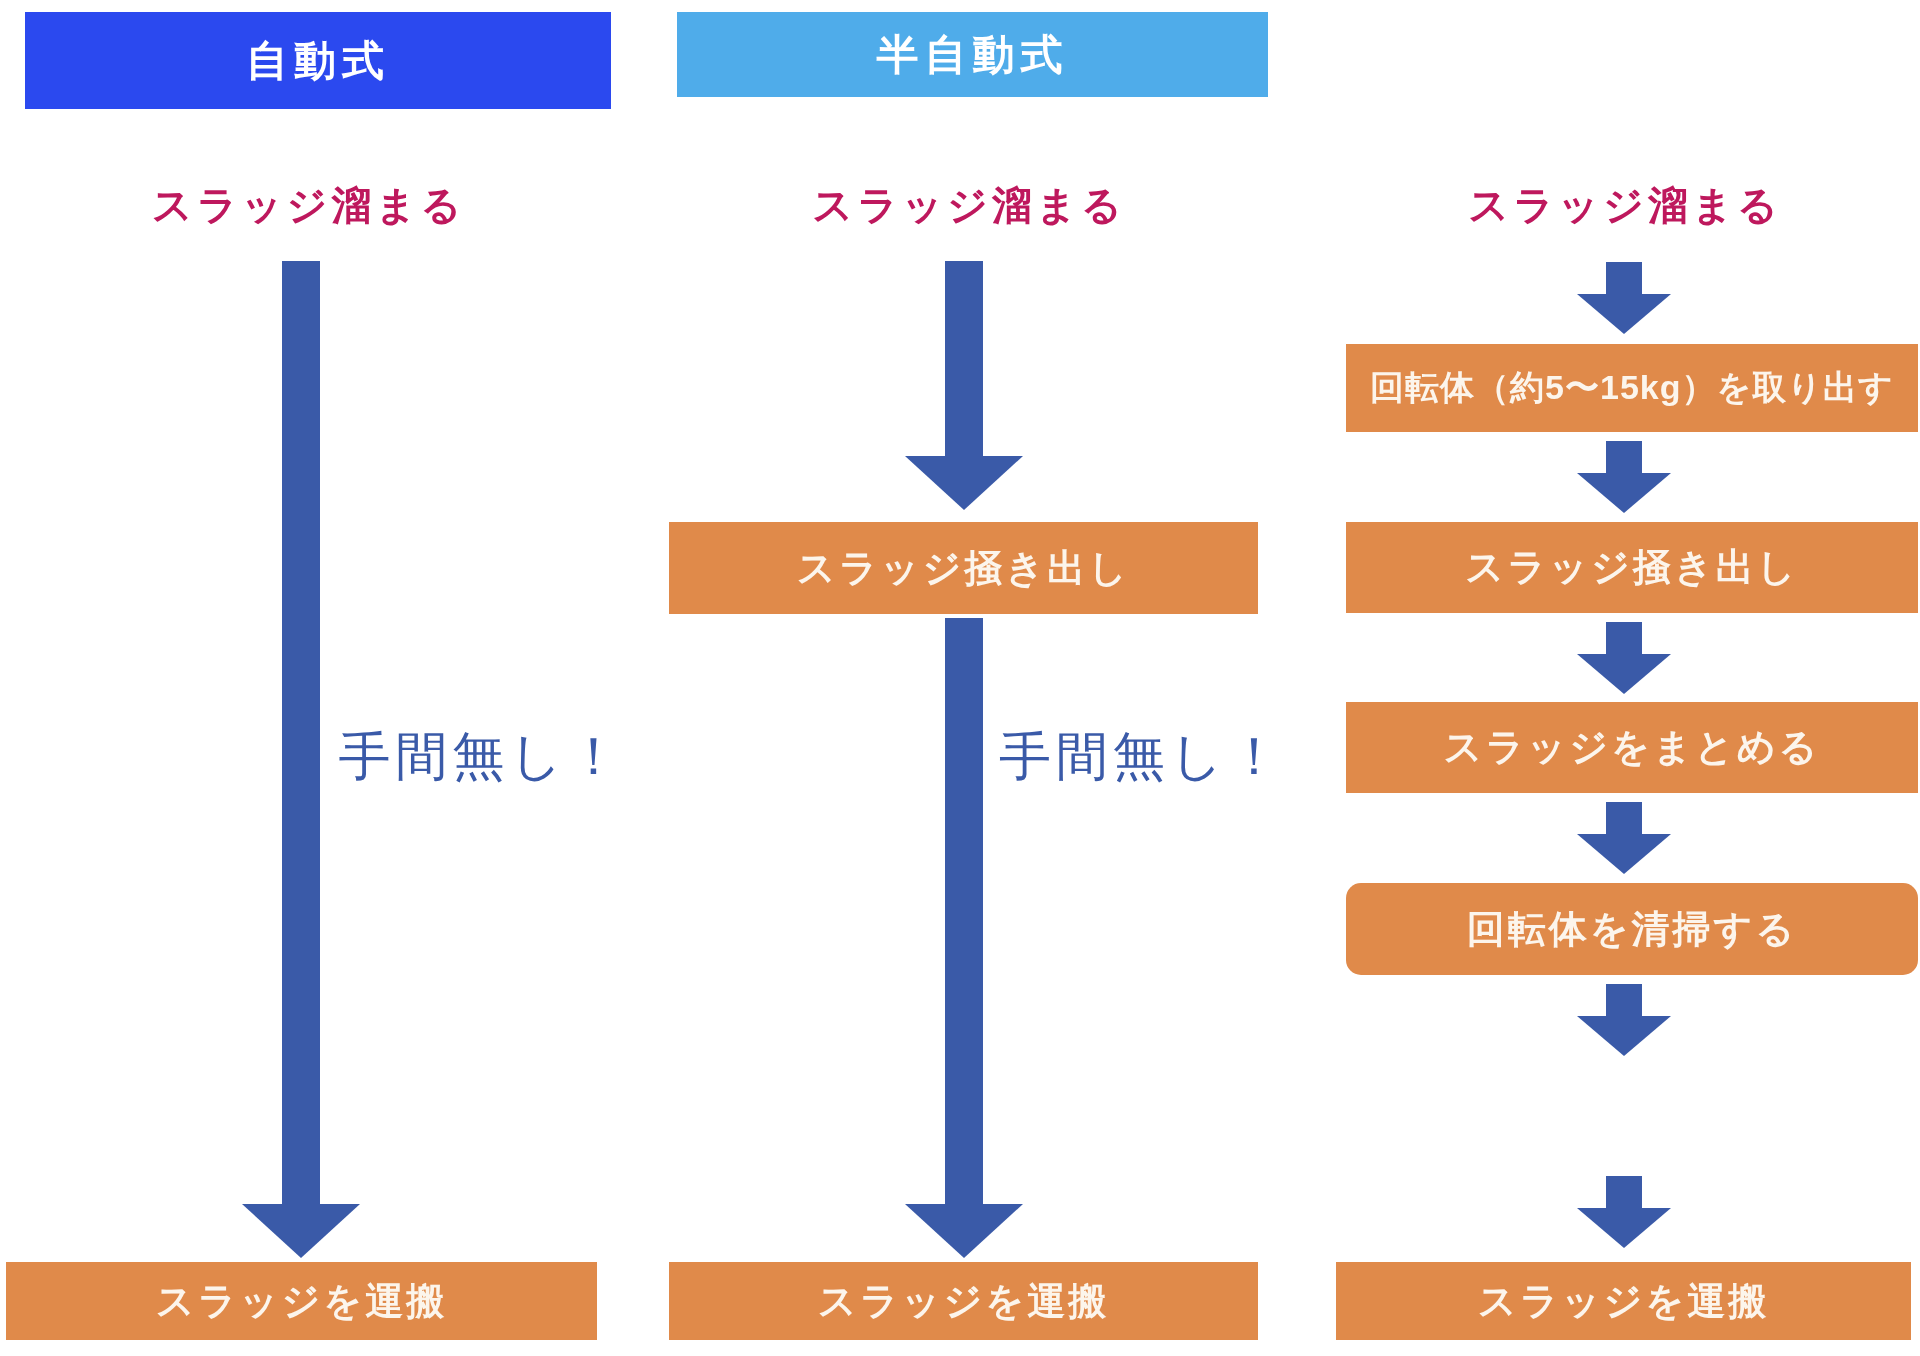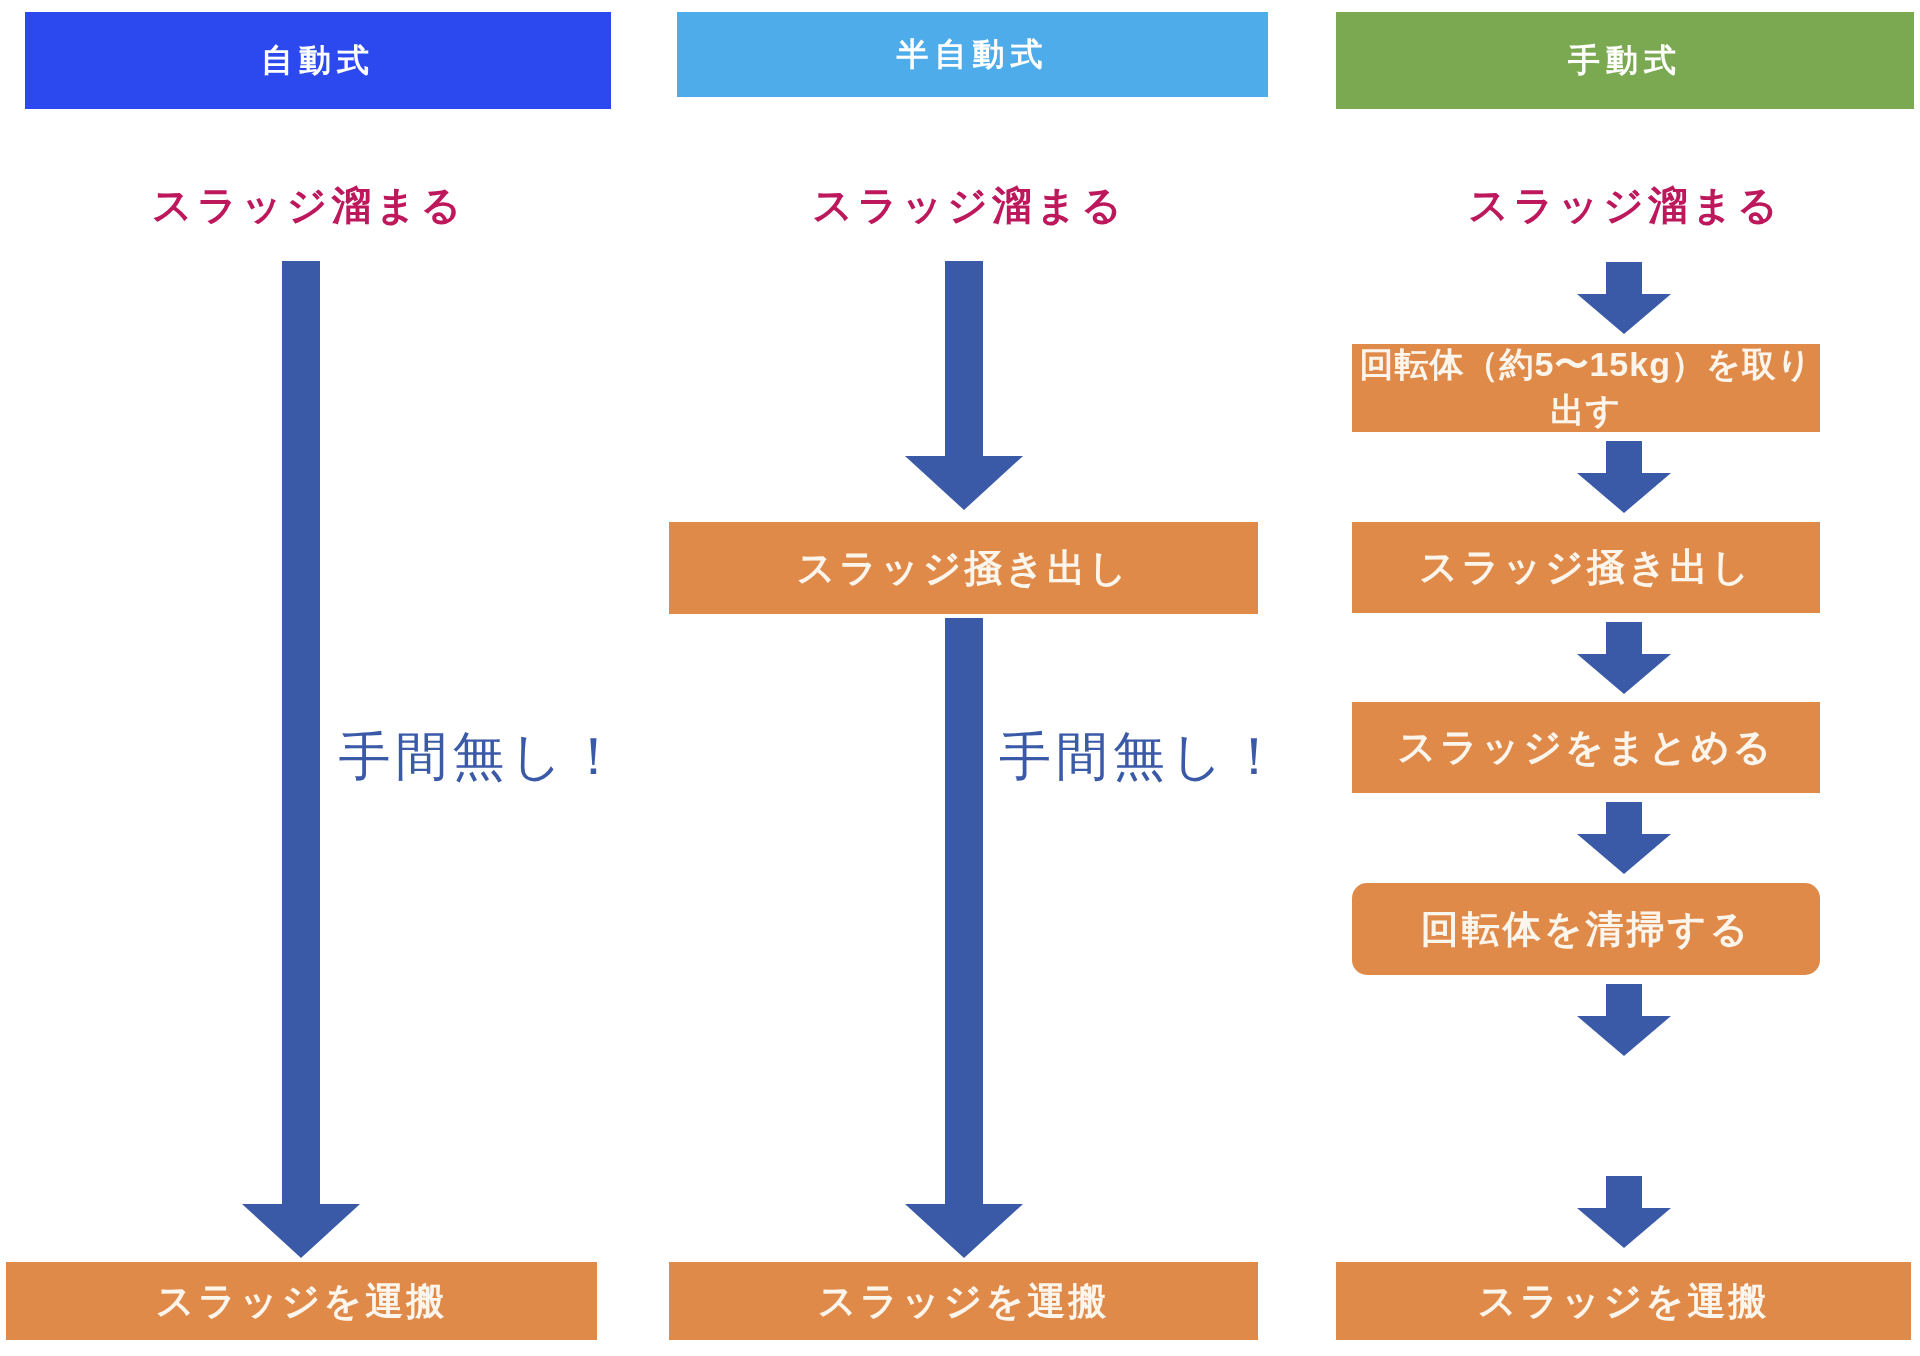--- a/index.html
+++ b/index.html
@@ -6,21 +6,21 @@
   body{
     width:1920px;height:1356px;background:#ffffff;position:relative;
     font-family:"Liberation Sans","DejaVu Sans",sans-serif;overflow:hidden;
   }
   .col{position:absolute;top:0;height:1356px;}
   #col1{left:6px;width:605px;}
   #col2{left:669px;width:600px;}
   #col3{left:1336px;width:578px;}
 
   .hdr{
-    position:absolute;color:#ffffff;font-weight:bold;font-size:32px;
+    position:absolute;color:#ffffff;font-weight:bold;font-size:42px;
     display:flex;align-items:center;justify-content:center;letter-spacing:6px;text-align:right;
   }
   #col1 .hdr{left:19px;top:12px;width:586px;height:97px;background:#2b49ef;}
   #col2 .hdr{left:8px;top:12px;width:591px;height:85px;background:#4facea;}
   #col3 .hdr{left:0;top:12px;width:578px;height:97px;background:#7aa952;}
 
   .start{
     position:absolute;top:178px;left:0;width:100%;text-align:center;
     color:#be185d;font-weight:bold;font-size:40px;letter-spacing:4px;
   }
@@ -55,21 +55,21 @@
   #col2 .endbox{left:0;top:1262px;width:589px;height:78px;font-size:38px;}
 
   
   #col3 .arrow{left:240px;width:96px;height:72px;}
   #col3 .arrow-1{top:262px;}
   #col3 .arrow-2{top:441px;}
   #col3 .arrow-3{top:622px;}
   #col3 .arrow-4{top:802px;}
   #col3 .arrow-5{top:984px;}
   #col3 .arrow-6{top:1176px;}
-  #col3 .pbox{left:16px;width:468px;}
+  #col3 .pbox{left:10px;width:572px;}
   #col3 .box-1{top:344px;height:88px;font-size:34px;letter-spacing:1px;}
   #col3 .box-2{top:522px;height:91px;font-size:38px;}
   #col3 .box-3{top:702px;height:91px;font-size:38px;}
   #col3 .box-4{top:883px;height:92px;font-size:38px;border-radius:15px;}
   #col3 .box-5{top:1065px;height:93px;font-size:34px;letter-spacing:1px;}
   #col3 .endbox{left:0;top:1262px;width:575px;height:78px;font-size:38px;}
 </style>
 </head>
 <body>
 
@@ -94,21 +94,20 @@
   <div class="pbox box-1">スラッジ掻き出し</div>
   <div class="arrow long arrow-b">
     <div class="shaft"></div>
     <div class="head"></div>
   </div>
   <div class="annot">手間無し！</div>
   <div class="pbox endbox">スラッジを運搬</div>
 </div>
 
 <div class="col" id="col3">
-  <div class="hdr">手動式</div>
   <div class="start">スラッジ溜まる</div>
 
   <div class="arrow short arrow-1">
     <div class="shaft"></div>
     <div class="head"></div>
   </div>
   <div class="pbox box-1">回転体（約5〜15kg）を取り出す</div>
 
   <div class="arrow short arrow-2">
     <div class="shaft"></div>

